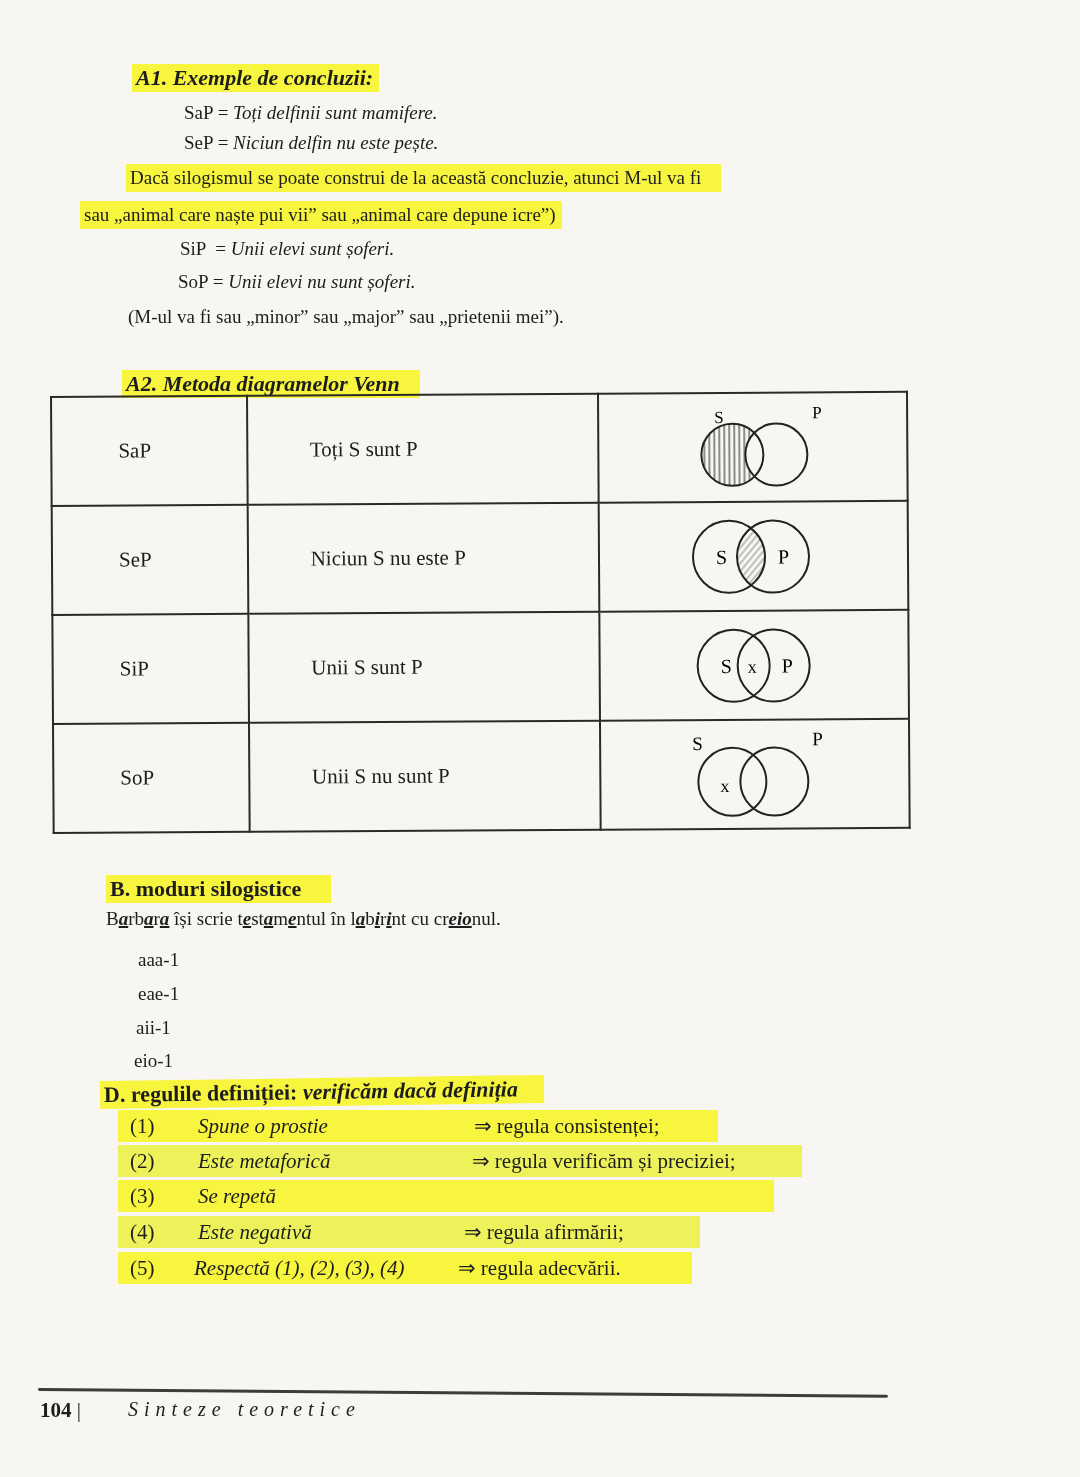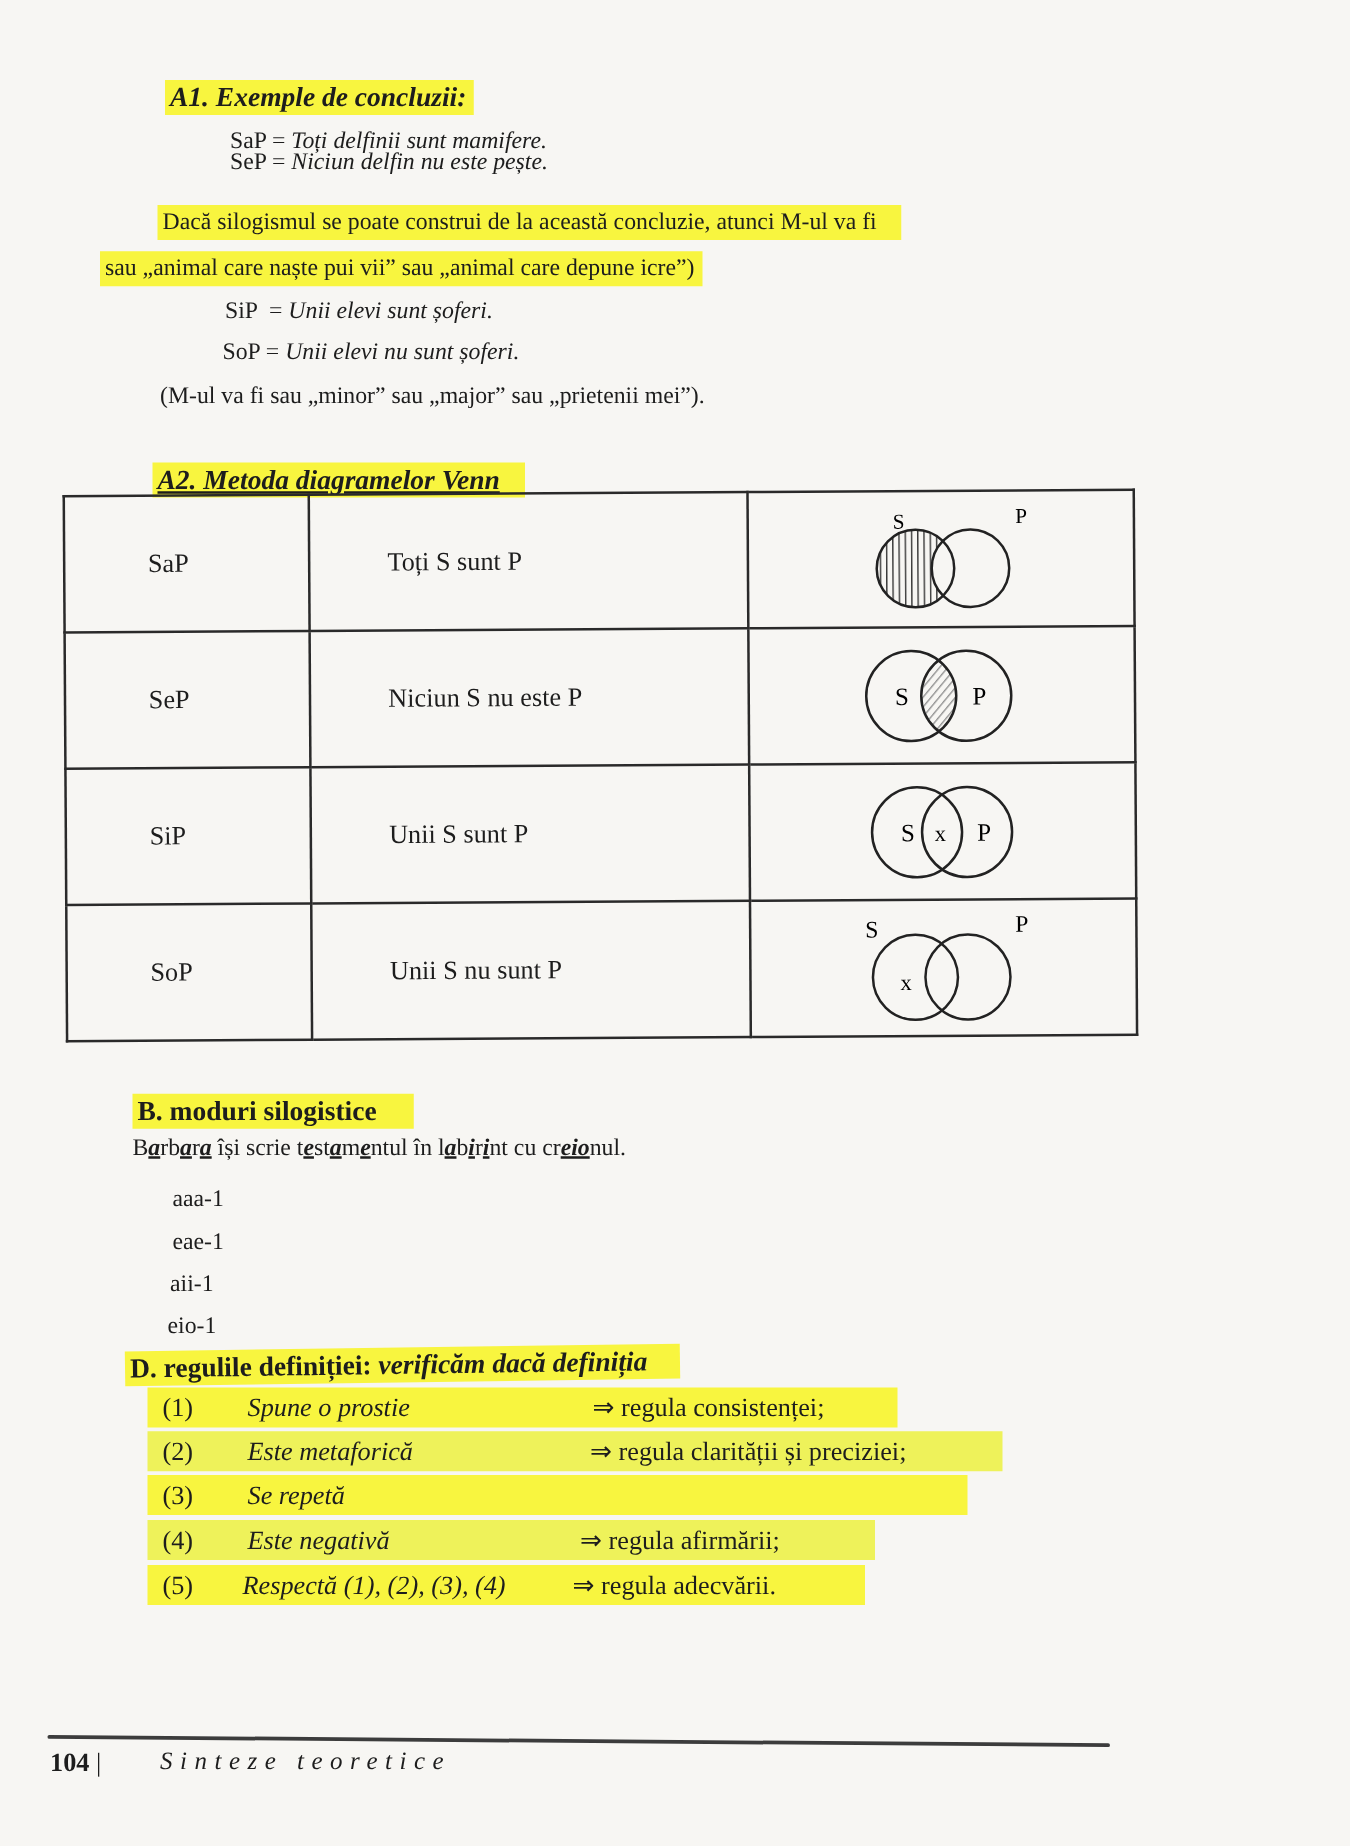--- a/index.html
+++ b/index.html
@@ -56,36 +56,36 @@
     .rule-row .res { position: absolute; }
   </style>
 </head>
 <body>
 
 <div class="abs t22 bold ital hl sans" style="left:132px;top:64px;font-size:22px;">A1. Exemple de concluzii:</div>
 
 <div class="abs t22 sans" style="left:184px;top:99px;">
   <span>SaP</span><span style="white-space:pre"> = </span><span class="ital">Toți delfinii sunt mamifere.</span>
 </div>
-<div class="abs t22 sans" style="left:184px;top:116px;text-align:center;">
+<div class="abs t22 sans" style="left:184px;top:129px;text-align:center;">
   <span>SeP</span><span style="white-space:pre"> = </span><span class="ital">Niciun delfin nu este pește.</span>
 </div>
 
 <div class="abs t22 hl sans" style="left:126px;top:164px;padding-right:20px;">Dacă silogismul se poate construi de la această concluzie, atunci M-ul va fi</div>
 <div class="abs t22 hl sans" style="left:80px;top:201px;">sau „animal care naște pui vii” sau „animal care depune icre”)</div>
 
 <div class="abs t22 sans" style="left:180px;top:235px;">
   <span>SiP</span><span style="white-space:pre">  = </span><span class="ital">Unii elevi sunt șoferi.</span>
 </div>
 <div class="abs t22 sans" style="left:178px;top:268px;">
   <span>SoP</span><span style="white-space:pre"> = </span><span class="ital">Unii elevi nu sunt șoferi.</span>
 </div>
 <div class="abs t22 sans" style="left:128px;top:303px;">(M-ul va fi sau „minor” sau „major” sau „prietenii mei”).</div>
 
-<div class="abs t22 bold ital hl sans" style="left:122px;top:370px;font-size:22px;padding-right:20px;text-decoration:underline;">A2. Metoda diagramelor Venn</div>
+<div class="abs t22 bold ital hl sans" style="left:122px;top:370px;font-size:22px;padding-right:20px;">A2. Metoda diagramelor Venn</div>
 
 <table class="venn-table">
   <tbody>
       <tr>
     <td class="c1">SaP</td>
     <td class="c2">Toți S sunt P</td>
     <td class="c3">
       <svg width="140" height="90" viewBox="0 0 140 90">
         <defs>
           <pattern id="vstripe" width="5" height="5" patternUnits="userSpaceOnUse">
@@ -170,21 +170,21 @@
 </div>
 
 <div class="rule-row hl" style="top:1110px;width:600px;">
   <span class="num">(1)</span>
   <span class="cond">Spune o prostie</span>
   <span class="res" style="left:356px;"><span>⇒</span> <span>regula consistenței;</span></span>
 </div>
 <div class="rule-row hl-soft" style="top:1145px;width:684px;">
   <span class="num">(2)</span>
   <span class="cond">Este metaforică</span>
-  <span class="res" style="left:354px;"><span>⇒</span> <span>regula clarității și preciziei;</span></span>
+  <span class="res" style="left:354px;"><span>⇒</span> <span>regula verificăm și preciziei;</span></span>
 </div>
 <div class="rule-row hl" style="top:1180px;width:656px;">
   <span class="num">(3)</span>
   <span class="cond">Se repetă</span>
 </div>
 <div class="rule-row hl-soft" style="top:1216px;width:582px;">
   <span class="num">(4)</span>
   <span class="cond">Este negativă</span>
   <span class="res" style="left:346px;"><span>⇒</span> <span>regula afirmării;</span></span>
 </div>

